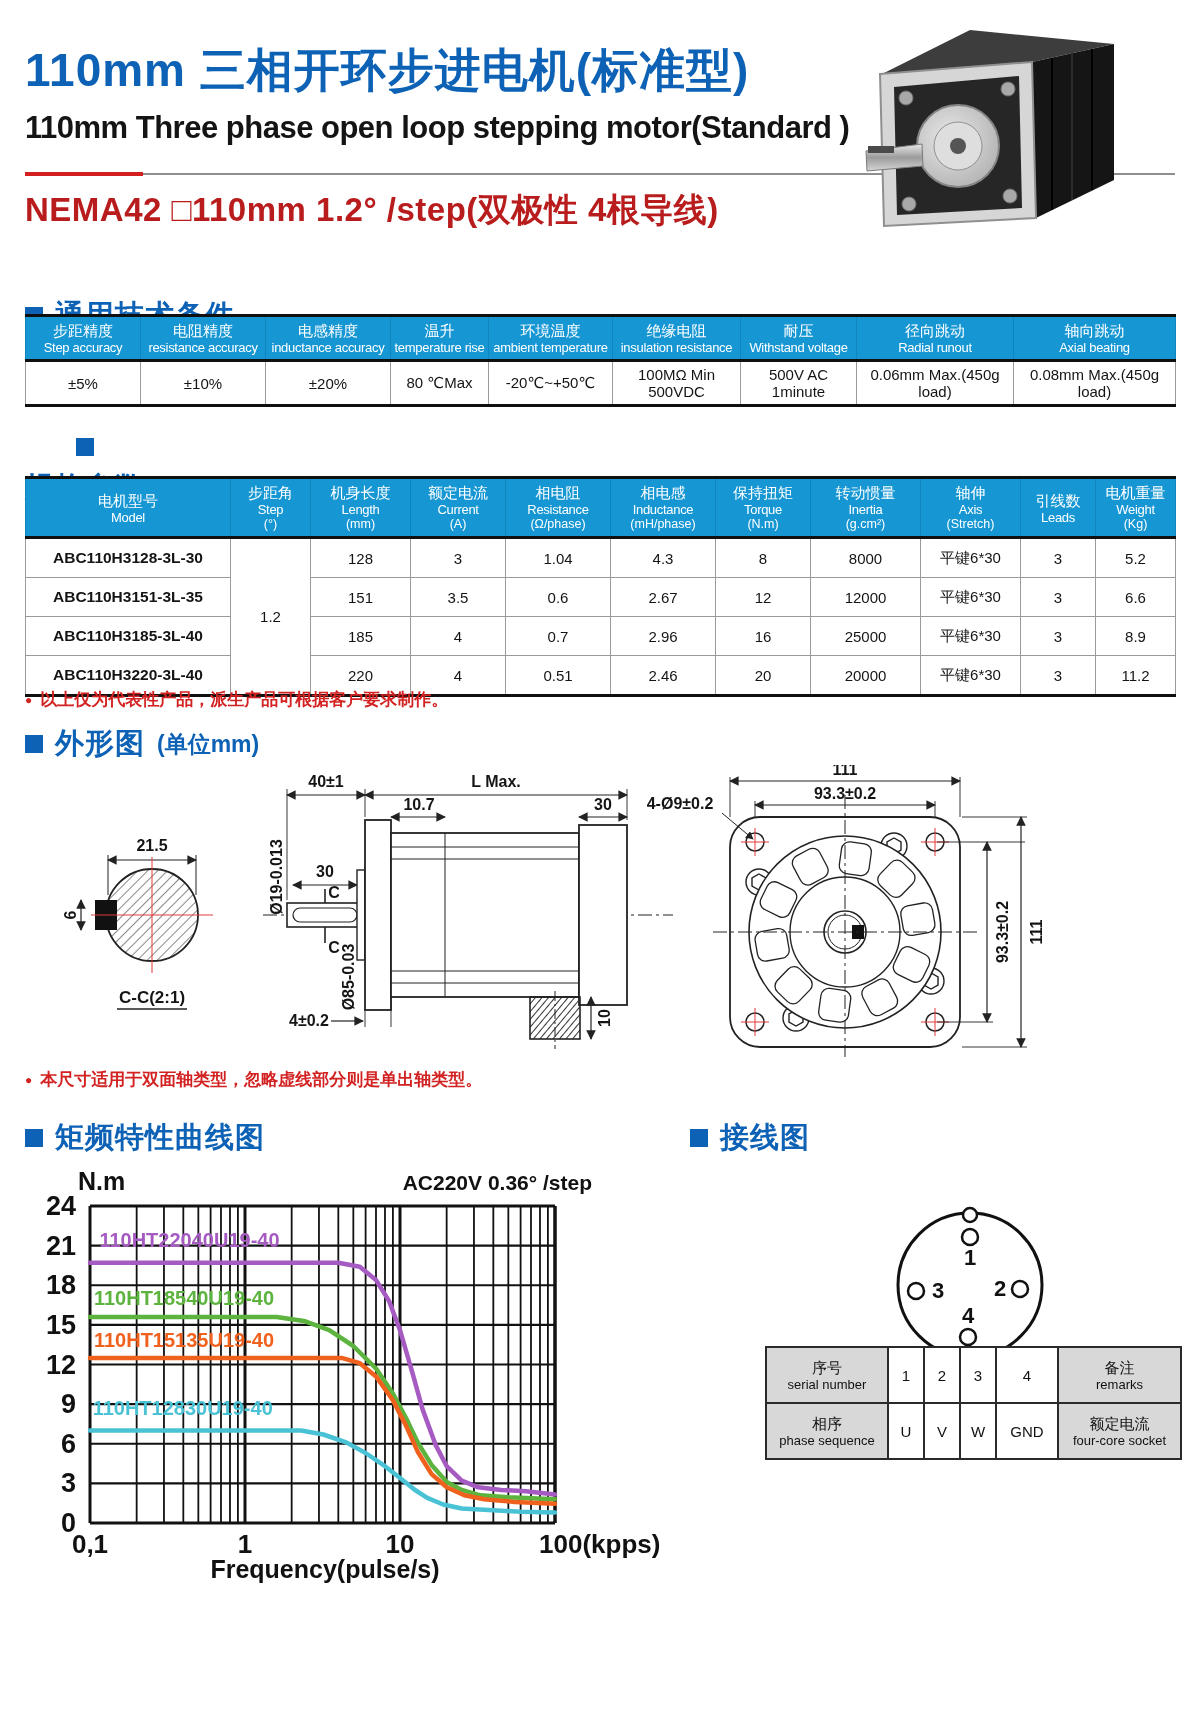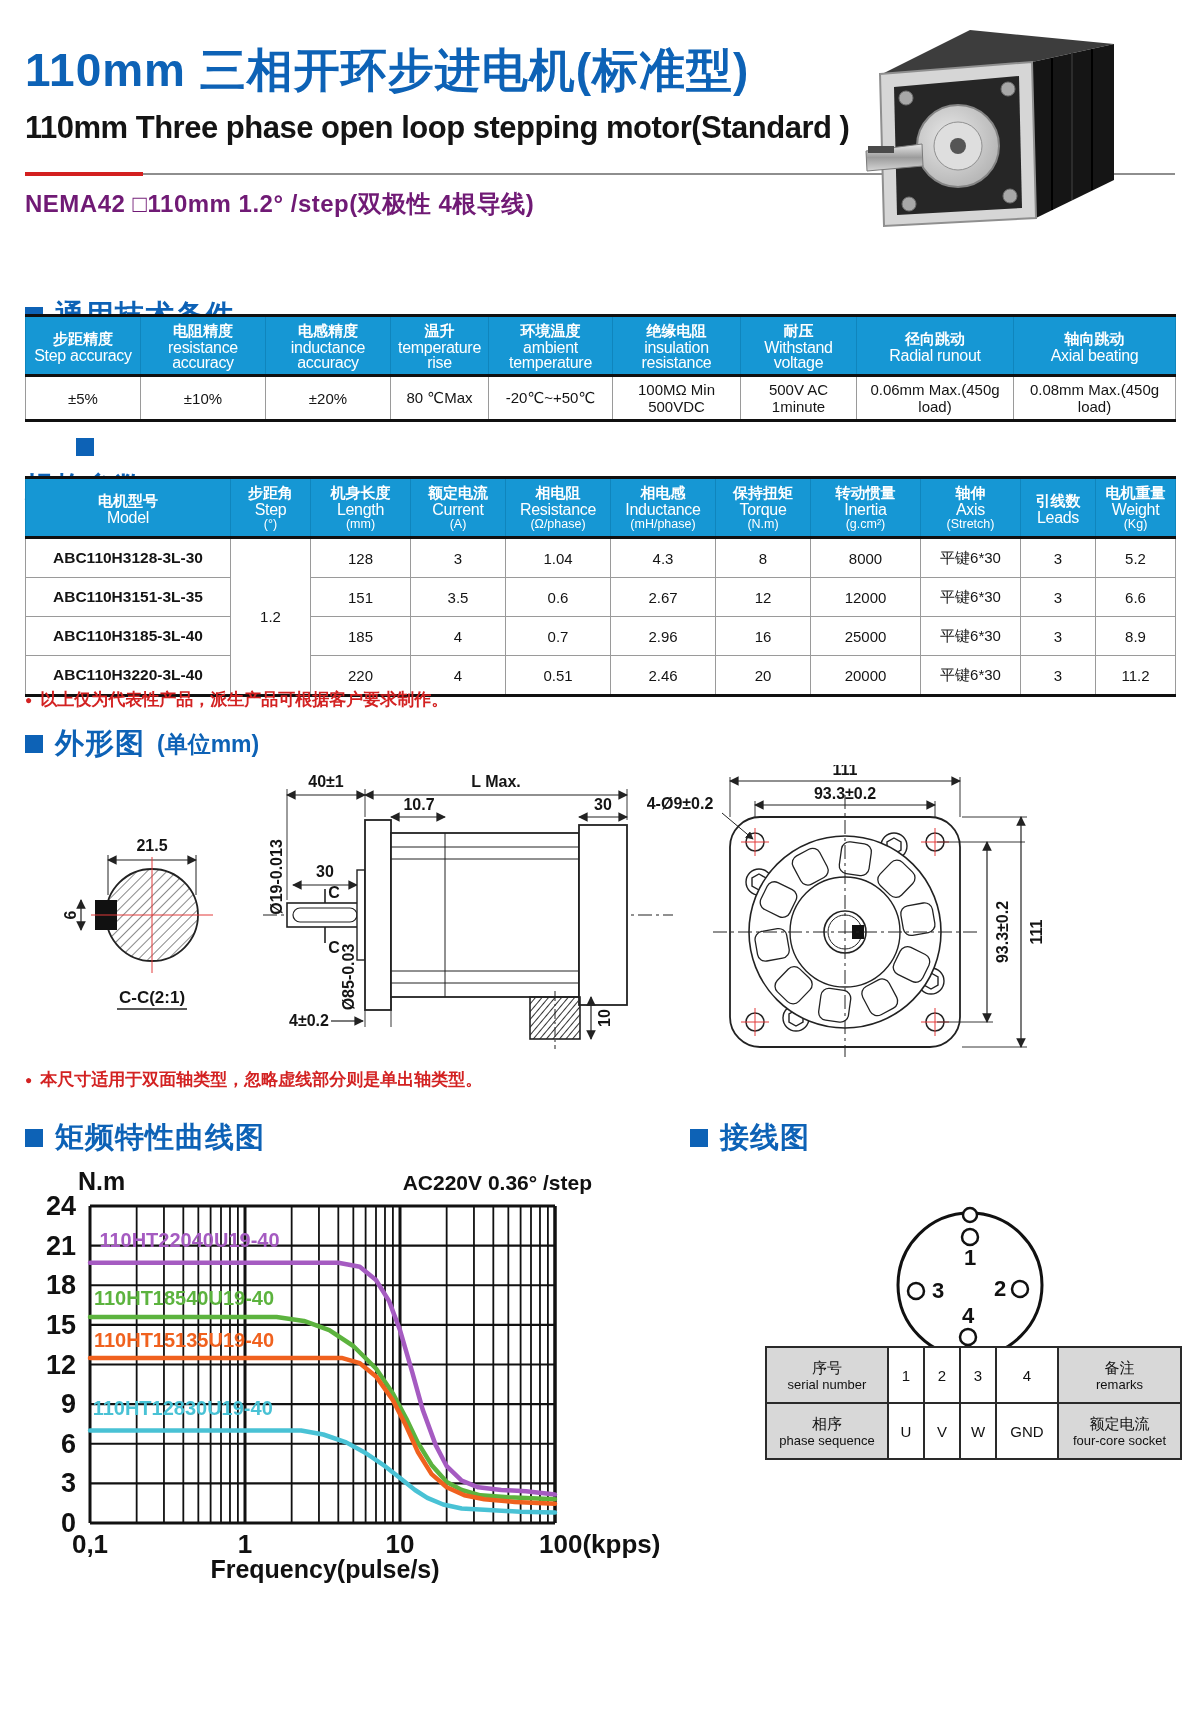--- a/index.html
+++ b/index.html
@@ -6,37 +6,37 @@
   .page{position:relative;width:1200px;height:1715px;background:#fff;overflow:hidden;
         font-family:"Liberation Sans","DejaVu Sans",sans-serif;color:#111;}
   .abs{position:absolute;}
 
   
   .title-cn{left:25px;top:40px;font-size:46px;font-weight:bold;color:#0d62b6;letter-spacing:1px;}
   .title-en{left:25px;top:110px;font-size:31px;font-weight:600;color:#141414;letter-spacing:-0.5px;}
   .divider{left:25px;top:172px;width:1150px;height:4px;}
   .divider .red{position:absolute;left:0;top:0;width:118px;height:4px;background:#d31f1f;}
   .divider .gry{position:absolute;left:118px;top:1px;width:1032px;height:2px;background:#8e8e8e;}
-  .nema{left:25px;top:188px;font-size:24px;font-weight:bold;color:#701a75;letter-spacing:0.5px;}
+  .nema{left:25px;top:188px;font-size:33px;font-weight:bold;color:#b91c1c;letter-spacing:0.5px;}
 
   
   .sec{display:flex;align-items:center;gap:12px;}
   .sec .sqr{width:18px;height:18px;background:#0d62b6;display:inline-block;}
   .sec .lbl{font-size:29px;font-weight:bold;color:#0d62b6;letter-spacing:1px;}
   .sec .lbl-sm{font-size:23px;font-weight:bold;color:#0d62b6;}
 
   
   table{border-collapse:collapse;table-layout:fixed;}
   .dtab{width:1150px;border-top:3px solid #101010;border-bottom:3px solid #101010;}
   .dtab th{background:#1697d4;color:#fff;border-left:1px solid #0f85bd;border-right:1px solid #0f85bd;
            padding:4px 1px;vertical-align:middle;}
   .dtab thead tr{border-bottom:3px solid #101010;}
   .dtab td{border:1px solid #9a9a9a;text-align:center;font-size:15px;color:#141414;padding:4px 1px;background:#fff;}
-  .hcn{font-size:15px;font-weight:bold;line-height:19px;}
-  .hen{font-size:16px;font-weight:normal;line-height:15px;letter-spacing:-0.3px;}
+  .hcn{font-size:15px;font-weight:normal;line-height:19px;}
+  .hen{font-size:13px;font-weight:normal;line-height:15px;letter-spacing:-0.3px;}
   .hun{font-size:12.5px;font-weight:normal;line-height:15px;}
   .t1 td{height:26px;}
   .t2 td{height:30px;}
   .t2 .model{font-weight:bold;font-size:15.5px;}
 
   
   .note{font-size:17px;font-weight:bold;color:#d32222;display:flex;align-items:center;gap:8px;}
   .note .bullet{font-size:12px;}
 
   

